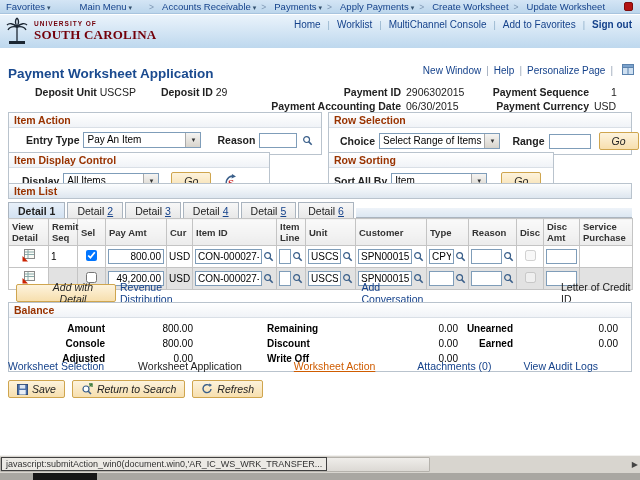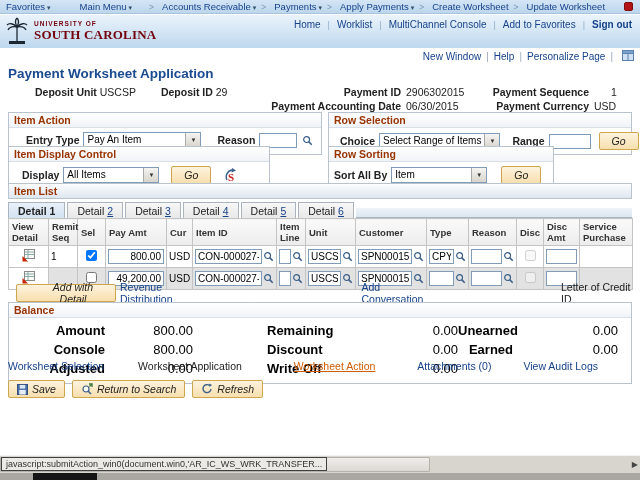--- a/index.html
+++ b/index.html
@@ -24,21 +24,21 @@
   .logo-text { margin-left:4px; color:#73000a; line-height:1; }
   .logo-line1 { font-size:6.5px; font-weight:bold; letter-spacing:1px; }
   .logo-line2 { font-size:13px; font-weight:bold; letter-spacing:0.2px; font-family:"Liberation Serif", serif; }
   .head-links { position:absolute; right:8px; top:4px; font-size:10px; color:#15428b;
     display:flex; align-items:center; white-space:nowrap; }
   .head-links .hsep { color:#8fafc9; margin:0 7px; font-size:9px; }
   .head-link { cursor:pointer; }
   .signout { font-weight:bold; cursor:pointer; }
 
   
-  .pagebar { position:absolute; top:50px; right:6px; font-size:10px; color:#15428b;
+  .pagebar { position:absolute; top:64px; right:6px; font-size:10px; color:#15428b;
     display:flex; align-items:center; white-space:nowrap; }
   .pagebar .hsep { color:#9aa7b8; margin:0 5px; }
   .pagebar .plink { cursor:pointer; }
   .grid-icon { display:inline-block; margin-left:4px; cursor:pointer; }
 
   
   .page-title { position:absolute; top:66px; left:8px; font-size:13.5px; font-weight:bold; color:#1a4a8f; }
   .summary { position:absolute; top:86px; left:0; width:640px; font-size:10.5px; color:#222; }
   .sum-left { position:absolute; left:35px; top:0; }
   .sum-left b, .summary b { font-weight:bold; }
@@ -96,21 +96,21 @@
   .t-center { text-align:center; }
   .grid input[type=checkbox] { width:11px; height:11px; }
 
   .addrow { position:absolute; left:8px; width:624px; display:flex; align-items:center; font-size:10.5px; }
   .link { color:#15428b; cursor:pointer; }
   .plain-label { color:#222; }
 
   
   .balance-box { position:absolute; left:8px; width:624px; border:1px solid #b9c3cd; }
   .balance-grid { display:grid; grid-template-columns:92px 88px 60px 95px 110px 55px 105px; 
-    row-gap:4px; padding:5px 4px 7px 4px; font-size:13px; }
+    row-gap:4px; padding:5px 4px 7px 4px; font-size:10px; }
   .bl { font-weight:bold; text-align:right; }
   .bv { text-align:right; }
   .bl2 { font-weight:bold; text-align:left; padding-left:14px; }
 
   
   .ftr-links { position:absolute; left:8px; width:624px; display:flex; font-size:10.5px; }
   .action-link { color:#cf5c00; text-decoration:underline; cursor:pointer; }
   .toolbar { position:absolute; left:8px; display:flex; gap:7px; }
   .toolbar .btn { padding:0 8px; }
 
@@ -241,21 +241,21 @@
           <span class="sel-text">Select Range of Items</span>
           <span class="dd">▼</span>
         </span>
         <span class="flabel" style="margin-left:8px;">Range</span>
         <input class="txt" style="width: 42px;" value="">
         <button class="btn" style="margin-left:4px;">Go</button>
       </div>
     </div>
   </div>
 
-  <div class="gb-row" style="top:146px;">
+  <div class="gb-row" style="top:152px;">
     <div class="gbox" style="width:262px;">
       <div class="gbox-title">Item Display Control</div>
       <div class="gbox-body">
         <span class="flabel" style="margin-left:8px;">Display</span>
         <span class="fakeselect" style="width:96px;">
           <span class="sel-text">All Items</span>
           <span class="dd">▼</span>
         </span>
         <button class="btn" style="margin-left:8px;">Go</button>
         <span class="cur-icon">

